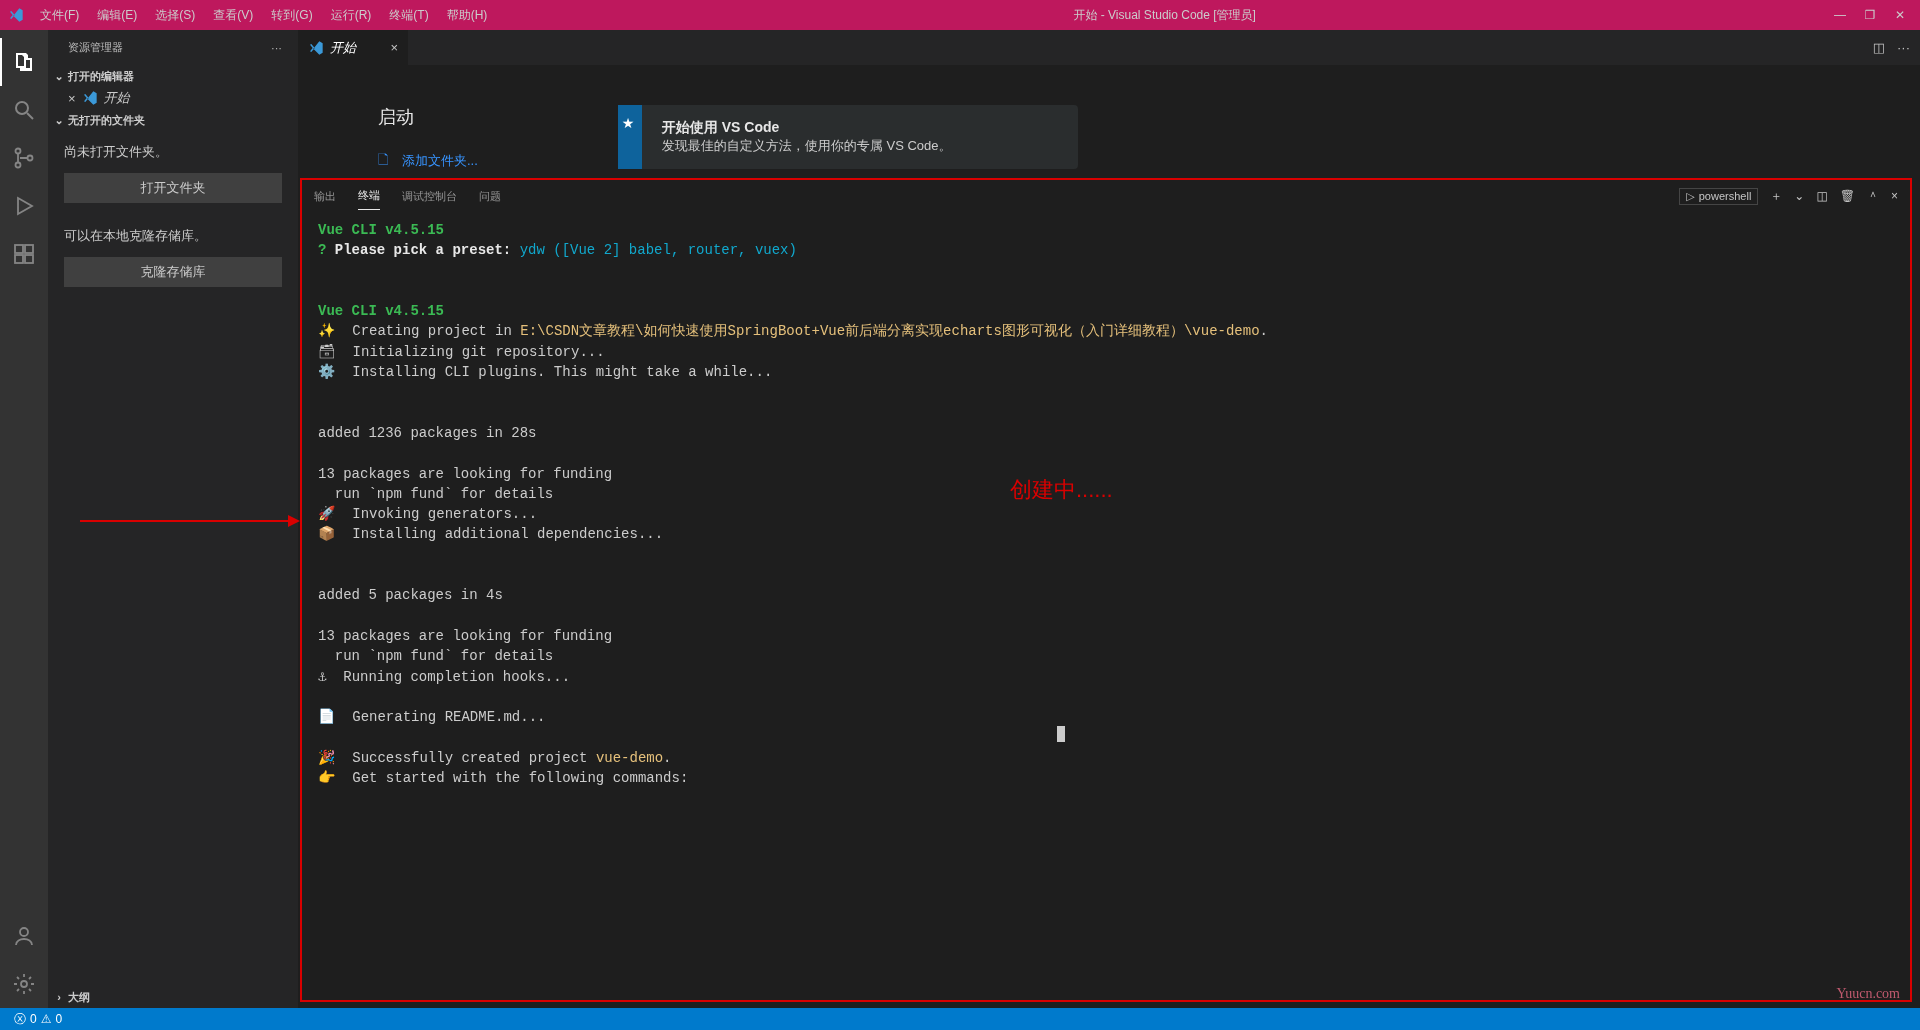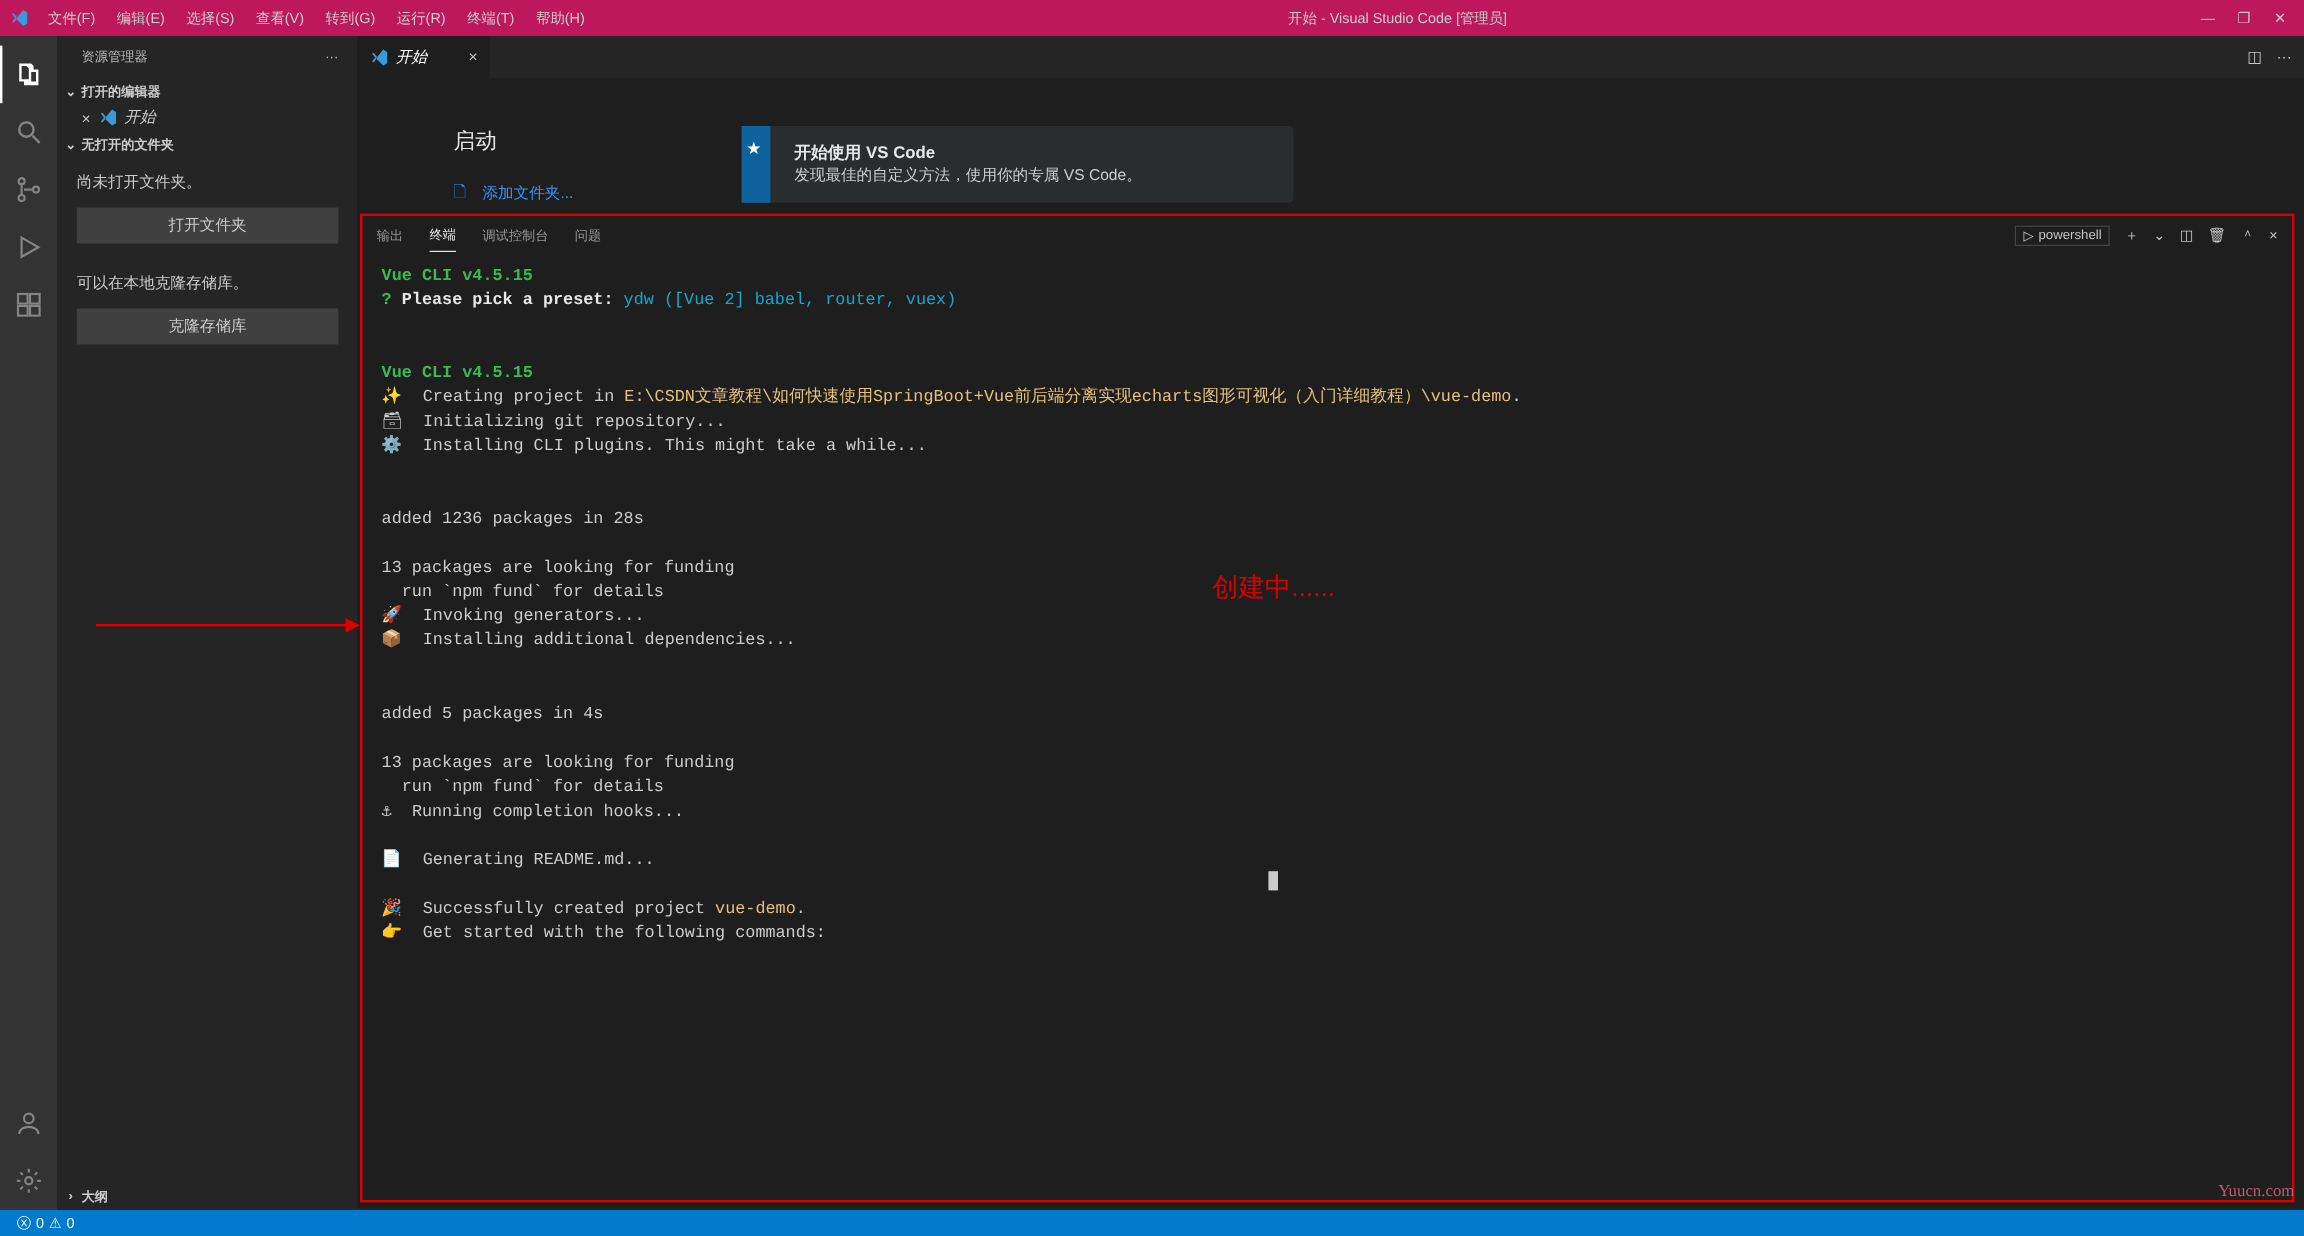--- a/index.html
+++ b/index.html
@@ -166,21 +166,21 @@
 .annotation-arrow::after {
   content:""; position:absolute; right:-2px; top:-5px;
   border-left:12px solid #d90000; border-top:6px solid transparent; border-bottom:6px solid transparent;
 }
 .statusbar {
   height:22px; background:#007acc; color:#fff;
   display:flex; align-items:center; padding:0 8px; font-size:12px;
 }
 .sb-item { display:flex; align-items:center; gap:4px; padding:0 6px;}
 .watermark {
-  position:absolute; right:8px; bottom:28px;
+  position:absolute; right:20px; bottom:28px;
   color:#c05a6e; font-size:14px; font-family:"Times New Roman",serif;
 }
 .vscode-logo-svg { width:16px; height:16px;}
 .cursor-block {
   display:inline-block; width:8px; height:16px; background:#cccccc; vertical-align:middle;
 }
 .outline-row { position:absolute; bottom:0; left:0; right:0; height:22px; background:#252526; display:flex; align-items:center; padding:0 4px; font-size:11px; font-weight:bold;}
 </style>
 </head>
 <body>

